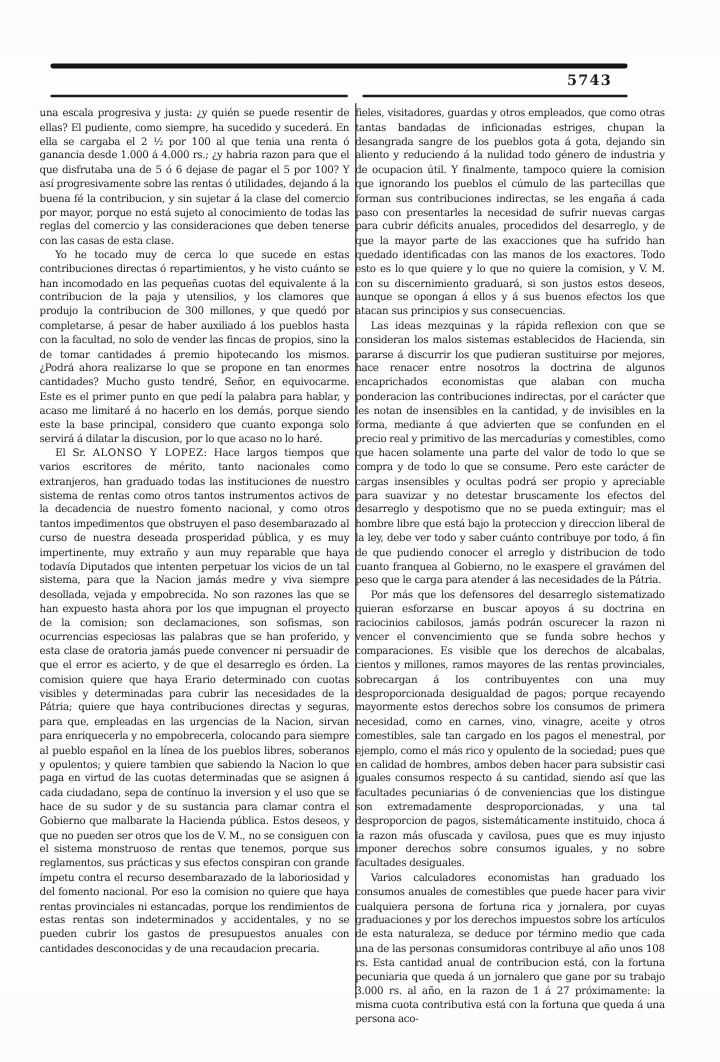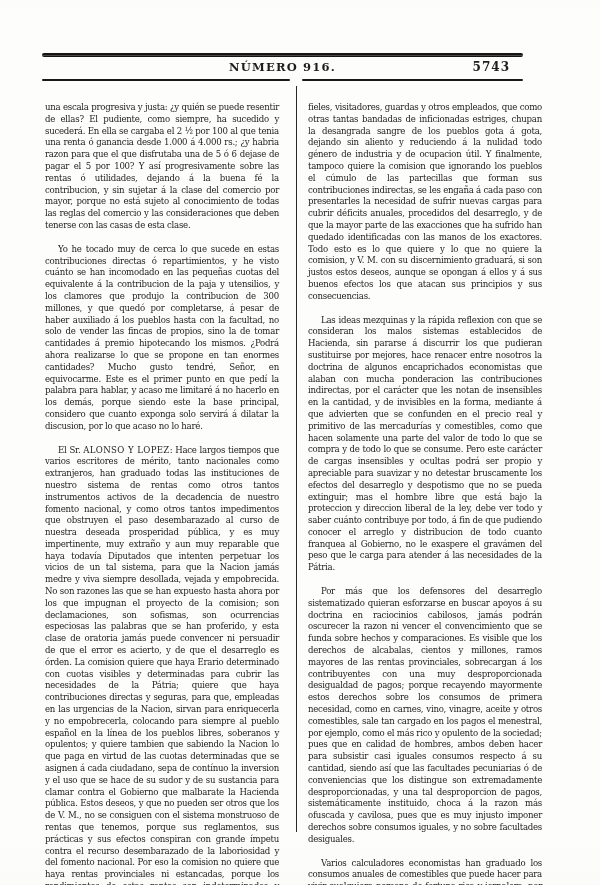--- a/index.html
+++ b/index.html
@@ -45,45 +45,43 @@
   }
   .col {
     position: absolute; top: 90px; width: 258px;
     font-size: 8.6px; line-height: 11.8px;
     letter-spacing: -0.25px;
     text-align: justify;
     color: var(--ink);
   }
   .col-left  { left: 33px; }
   .col-right { left: 296px; }
-  .col p.para { margin: 12px; }
+  .col p.para { margin: 0; }
   .col p.para.indent { text-indent: 13px; }
   .bold { font-weight: normal; letter-spacing: 0.3px; }
 </style>
 </head>
 <body>
 
 <div class="page">
 
   <div class="rule-top"></div>
 
-  <div class="header-issue">NÚMERO 916.</div>
 
   <div class="header-pagenum">5743</div>
 
   <div class="rule-mid left-seg"></div>
   <div class="rule-mid right-seg"></div>
 
   <div class="column-divider"></div>
 
   <div class="col col-left">
       <p class="para"><span>una escala progresiva y justa: ¿y quién se puede resentir de ellas? El pudiente, como siempre, ha sucedido y sucederá. En ella se cargaba el 2 ½ por 100 al que tenia una renta ó ganancia desde 1.000 á 4.000 rs.; ¿y habria razon para que el que disfrutaba una de 5 ó 6 dejase de pagar el 5 por 100? Y así progresivamente sobre las rentas ó utilidades, dejando á la buena fé la contribucion, y sin sujetar á la clase del comercio por mayor, porque no está sujeto al conocimiento de todas las reglas del comercio y las consideraciones que deben tenerse con las casas de esta clase.</span></p>
       <p class="para indent"><span>Yo he tocado muy de cerca lo que sucede en estas contribuciones directas ó repartimientos, y he visto cuánto se han incomodado en las pequeñas cuotas del equivalente á la contribucion de la paja y utensilios, y los clamores que produjo la contribucion de 300 millones, y que quedó por completarse, á pesar de haber auxiliado á los pueblos hasta con la facultad, no solo de vender las fincas de propios, sino la de tomar cantidades á premio hipotecando los mismos. ¿Podrá ahora realizarse lo que se propone en tan enormes cantidades? Mucho gusto tendré, Señor, en equivocarme. Este es el primer punto en que pedí la palabra para hablar, y acaso me limitaré á no hacerlo en los demás, porque siendo este la base principal, considero que cuanto exponga solo servirá á dilatar la discusion, por lo que acaso no lo haré.</span></p>
       <p class="para indent"><span>El Sr. </span><span class="bold">ALONSO Y LOPEZ</span><span>: Hace largos tiempos que varios escritores de mérito, tanto nacionales como extranjeros, han graduado todas las instituciones de nuestro sistema de rentas como otros tantos instrumentos activos de la decadencia de nuestro fomento nacional, y como otros tantos impedimentos que obstruyen el paso desembarazado al curso de nuestra deseada prosperidad pública, y es muy impertinente, muy extraño y aun muy reparable que haya todavía Diputados que intenten perpetuar los vicios de un tal sistema, para que la Nacion jamás medre y viva siempre desollada, vejada y empobrecida. No son razones las que se han expuesto hasta ahora por los que impugnan el proyecto de la comision; son declamaciones, son sofismas, son ocurrencias especiosas las palabras que se han proferido, y esta clase de oratoria jamás puede convencer ni persuadir de que el error es acierto, y de que el desarreglo es órden. La comision quiere que haya Erario determinado con cuotas visibles y determinadas para cubrir las necesidades de la Pátria; quiere que haya contribuciones directas y seguras, para que, empleadas en las urgencias de la Nacion, sirvan para enriquecerla y no empobrecerla, colocando para siempre al pueblo español en la línea de los pueblos libres, soberanos y opulentos; y quiere tambien que sabiendo la Nacion lo que paga en virtud de las cuotas determinadas que se asignen á cada ciudadano, sepa de contínuo la inversion y el uso que se hace de su sudor y de su sustancia para clamar contra el Gobierno que malbarate la Hacienda pública. Estos deseos, y que no pueden ser otros que los de V. M., no se consiguen con el sistema monstruoso de rentas que tenemos, porque sus reglamentos, sus prácticas y sus efectos conspiran con grande ímpetu contra el recurso desembarazado de la laboriosidad y del fomento nacional. Por eso la comision no quiere que haya rentas provinciales ni estancadas, porque los rendimientos de estas rentas son indeterminados y accidentales, y no se pueden cubrir los gastos de presupuestos anuales con cantidades desconocidas y de una recaudacion precaria.</span></p>
-      <p class="para indent"><span>Tampoco quiere la comision que el cosechero, el labrador y el industrioso estén oprimidos, vejados y desollados por esa multitud de administradores, interventores,</span></p>
     </div>
 
   <div class="col col-right">
       <p class="para"><span>fieles, visitadores, guardas y otros empleados, que como otras tantas bandadas de inficionadas estriges, chupan la desangrada sangre de los pueblos gota á gota, dejando sin aliento y reduciendo á la nulidad todo género de industria y de ocupacion útil. Y finalmente, tampoco quiere la comision que ignorando los pueblos el cúmulo de las partecillas que forman sus contribuciones indirectas, se les engaña á cada paso con presentarles la necesidad de sufrir nuevas cargas para cubrir déficits anuales, procedidos del desarreglo, y de que la mayor parte de las exacciones que ha sufrido han quedado identificadas con las manos de los exactores. Todo esto es lo que quiere y lo que no quiere la comision, y V. M. con su discernimiento graduará, si son justos estos deseos, aunque se opongan á ellos y á sus buenos efectos los que atacan sus principios y sus consecuencias.</span></p>
       <p class="para indent"><span>Las ideas mezquinas y la rápida reflexion con que se consideran los malos sistemas establecidos de Hacienda, sin pararse á discurrir los que pudieran sustituirse por mejores, hace renacer entre nosotros la doctrina de algunos encaprichados economistas que alaban con mucha ponderacion las contribuciones indirectas, por el carácter que les notan de insensibles en la cantidad, y de invisibles en la forma, mediante á que advierten que se confunden en el precio real y primitivo de las mercadurías y comestibles, como que hacen solamente una parte del valor de todo lo que se compra y de todo lo que se consume. Pero este carácter de cargas insensibles y ocultas podrá ser propio y apreciable para suavizar y no detestar bruscamente los efectos del desarreglo y despotismo que no se pueda extinguir; mas el hombre libre que está bajo la proteccion y direccion liberal de la ley, debe ver todo y saber cuánto contribuye por todo, á fin de que pudiendo conocer el arreglo y distribucion de todo cuanto franquea al Gobierno, no le exaspere el gravámen del peso que le carga para atender á las necesidades de la Pátria.</span></p>
       <p class="para indent"><span>Por más que los defensores del desarreglo sistematizado quieran esforzarse en buscar apoyos á su doctrina en raciocinios cabilosos, jamás podrán oscurecer la razon ni vencer el convencimiento que se funda sobre hechos y comparaciones. Es visible que los derechos de alcabalas, cientos y millones, ramos mayores de las rentas provinciales, sobrecargan á los contribuyentes con una muy desproporcionada desigualdad de pagos; porque recayendo mayormente estos derechos sobre los consumos de primera necesidad, como en carnes, vino, vinagre, aceite y otros comestibles, sale tan cargado en los pagos el menestral, por ejemplo, como el más rico y opulento de la sociedad; pues que en calidad de hombres, ambos deben hacer para subsistir casi iguales consumos respecto á su cantidad, siendo así que las facultades pecuniarias ó de conveniencias que los distingue son extremadamente desproporcionadas, y una tal desproporcion de pagos, sistemáticamente instituido, choca á la razon más ofuscada y cavilosa, pues que es muy injusto imponer derechos sobre consumos iguales, y no sobre facultades desiguales.</span></p>
       <p class="para indent"><span>Varios calculadores economistas han graduado los consumos anuales de comestibles que puede hacer para vivir cualquiera persona de fortuna rica y jornalera, por cuyas graduaciones y por los derechos impuestos sobre los artículos de esta naturaleza, se deduce por término medio que cada una de las personas consumidoras contribuye al año unos 108 rs. Esta cantidad anual de contribucion está, con la fortuna pecuniaria que queda á un jornalero que gane por su trabajo 3.000 rs. al año, en la razon de 1 á 27 próximamente: la misma cuota contributiva está con la fortuna que queda á una persona aco-</span></p>
     </div>
 
 </div>

